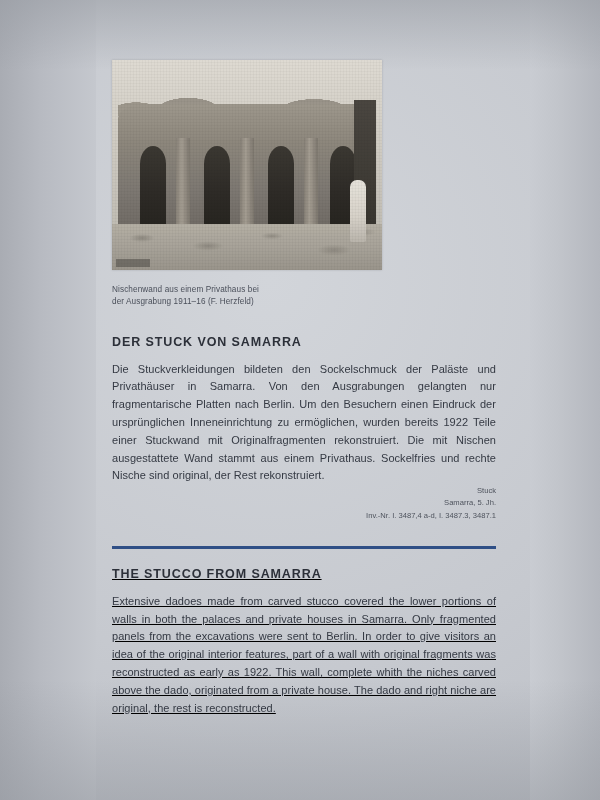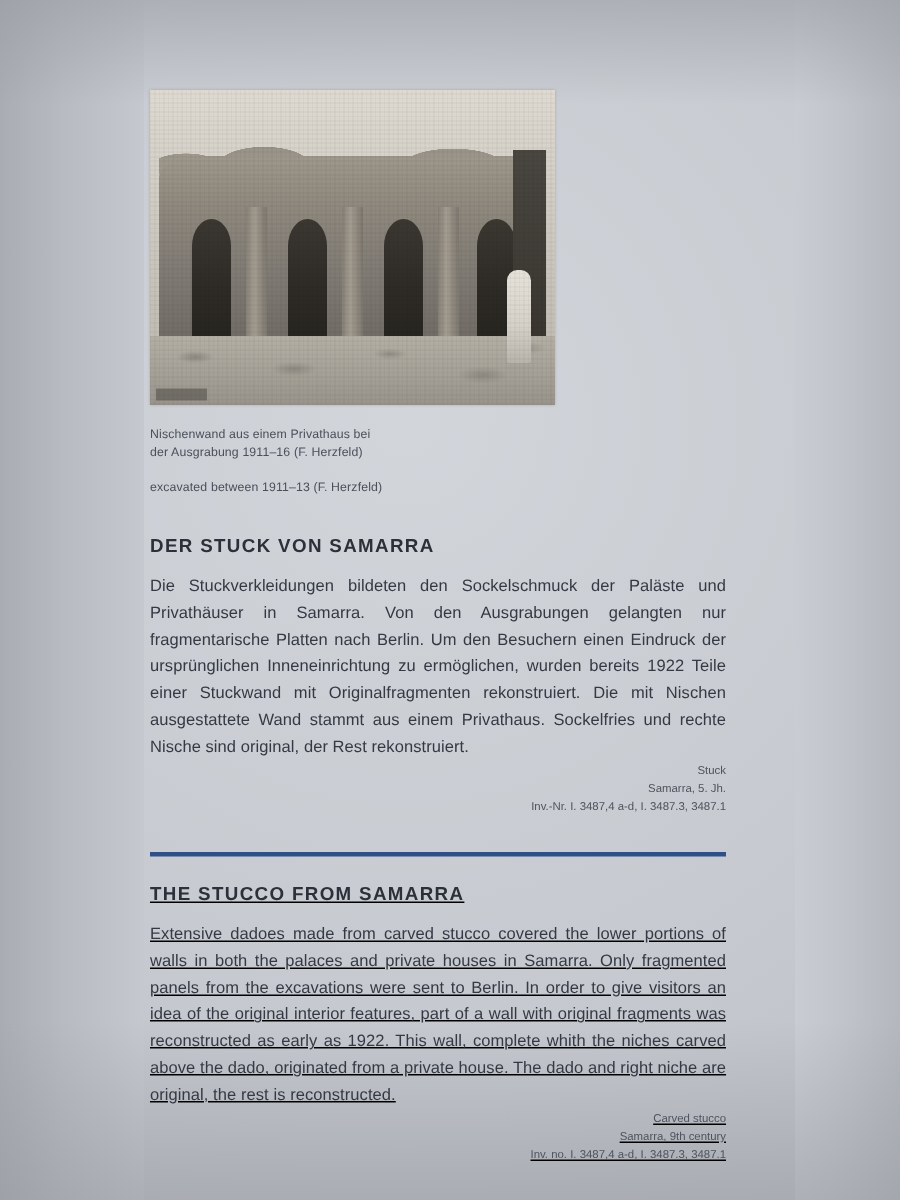--- a/index.html
+++ b/index.html
@@ -41,21 +41,21 @@
   }
   .wall-bottom-shade {
     position: absolute;
     left: 0; right: 0; bottom: 0;
     height: 120px;
     background: linear-gradient(0deg, rgba(146,150,157,0.5), rgba(146,150,157,0));
   }
 
   .content {
     position: absolute;
-    left: 100px;
+    left: 112px;
     top: 60px;
     width: 384px;
   }
 
   
   .photo {
     position: relative;
     width: 270px;
     height: 210px;
     margin-left: 0;
@@ -239,39 +239,33 @@
       <div class="photo-grain"></div>
       <div class="photo-corner-mark"></div>
     </div>
 
     <div class="caption">
       <p>Nischenwand aus einem Privathaus bei</p>
       <p>der Ausgrabung 1911–16 (F. Herzfeld)</p>
     </div>
 
     <div class="caption second">
-      <p>excavated between 1911–13 (F. Herzfeld)</p>
     </div>
 
     <div class="section">
       <h2 class="heading">DER STUCK VON SAMARRA</h2>
       <p class="body-text">Die Stuckverkleidungen bildeten den Sockelschmuck der Paläste und Privathäuser in Samarra. Von den Ausgrabungen gelangten nur fragmentarische Platten nach Berlin. Um den Besuchern einen Eindruck der ursprünglichen Inneneinrichtung zu ermöglichen, wurden bereits 1922 Teile einer Stuckwand mit Originalfragmenten rekonstruiert. Die mit Nischen ausgestattete Wand stammt aus einem Privathaus. Sockelfries und rechte Nische sind original, der Rest rekonstruiert.</p>
       <div class="object-info">
         <p>Stuck</p>
         <p>Samarra, 5. Jh.</p>
         <p>Inv.-Nr. I. 3487,4 a-d, I. 3487.3, 3487.1</p>
       </div>
     </div>
 
     <div class="divider"></div>
 
     <div class="section english">
       <h2 class="heading">THE STUCCO FROM SAMARRA</h2>
       <p class="body-text">Extensive dadoes made from carved stucco covered the lower portions of walls in both the palaces and private houses in Samarra. Only fragmented panels from the excavations were sent to Berlin. In order to give visitors an idea of the original interior features, part of a wall with original fragments was reconstructed as early as 1922. This wall, complete whith the niches carved above the dado, originated from a private house. The dado and right niche are original, the rest is reconstructed.</p>
-      <div class="object-info">
-        <p>Carved stucco</p>
-        <p>Samarra, 9th century</p>
-        <p>Inv. no. I. 3487,4 a-d, I. 3487.3, 3487.1</p>
-      </div>
     </div>
 
   </div>
 </div>
 
 </body></html>

